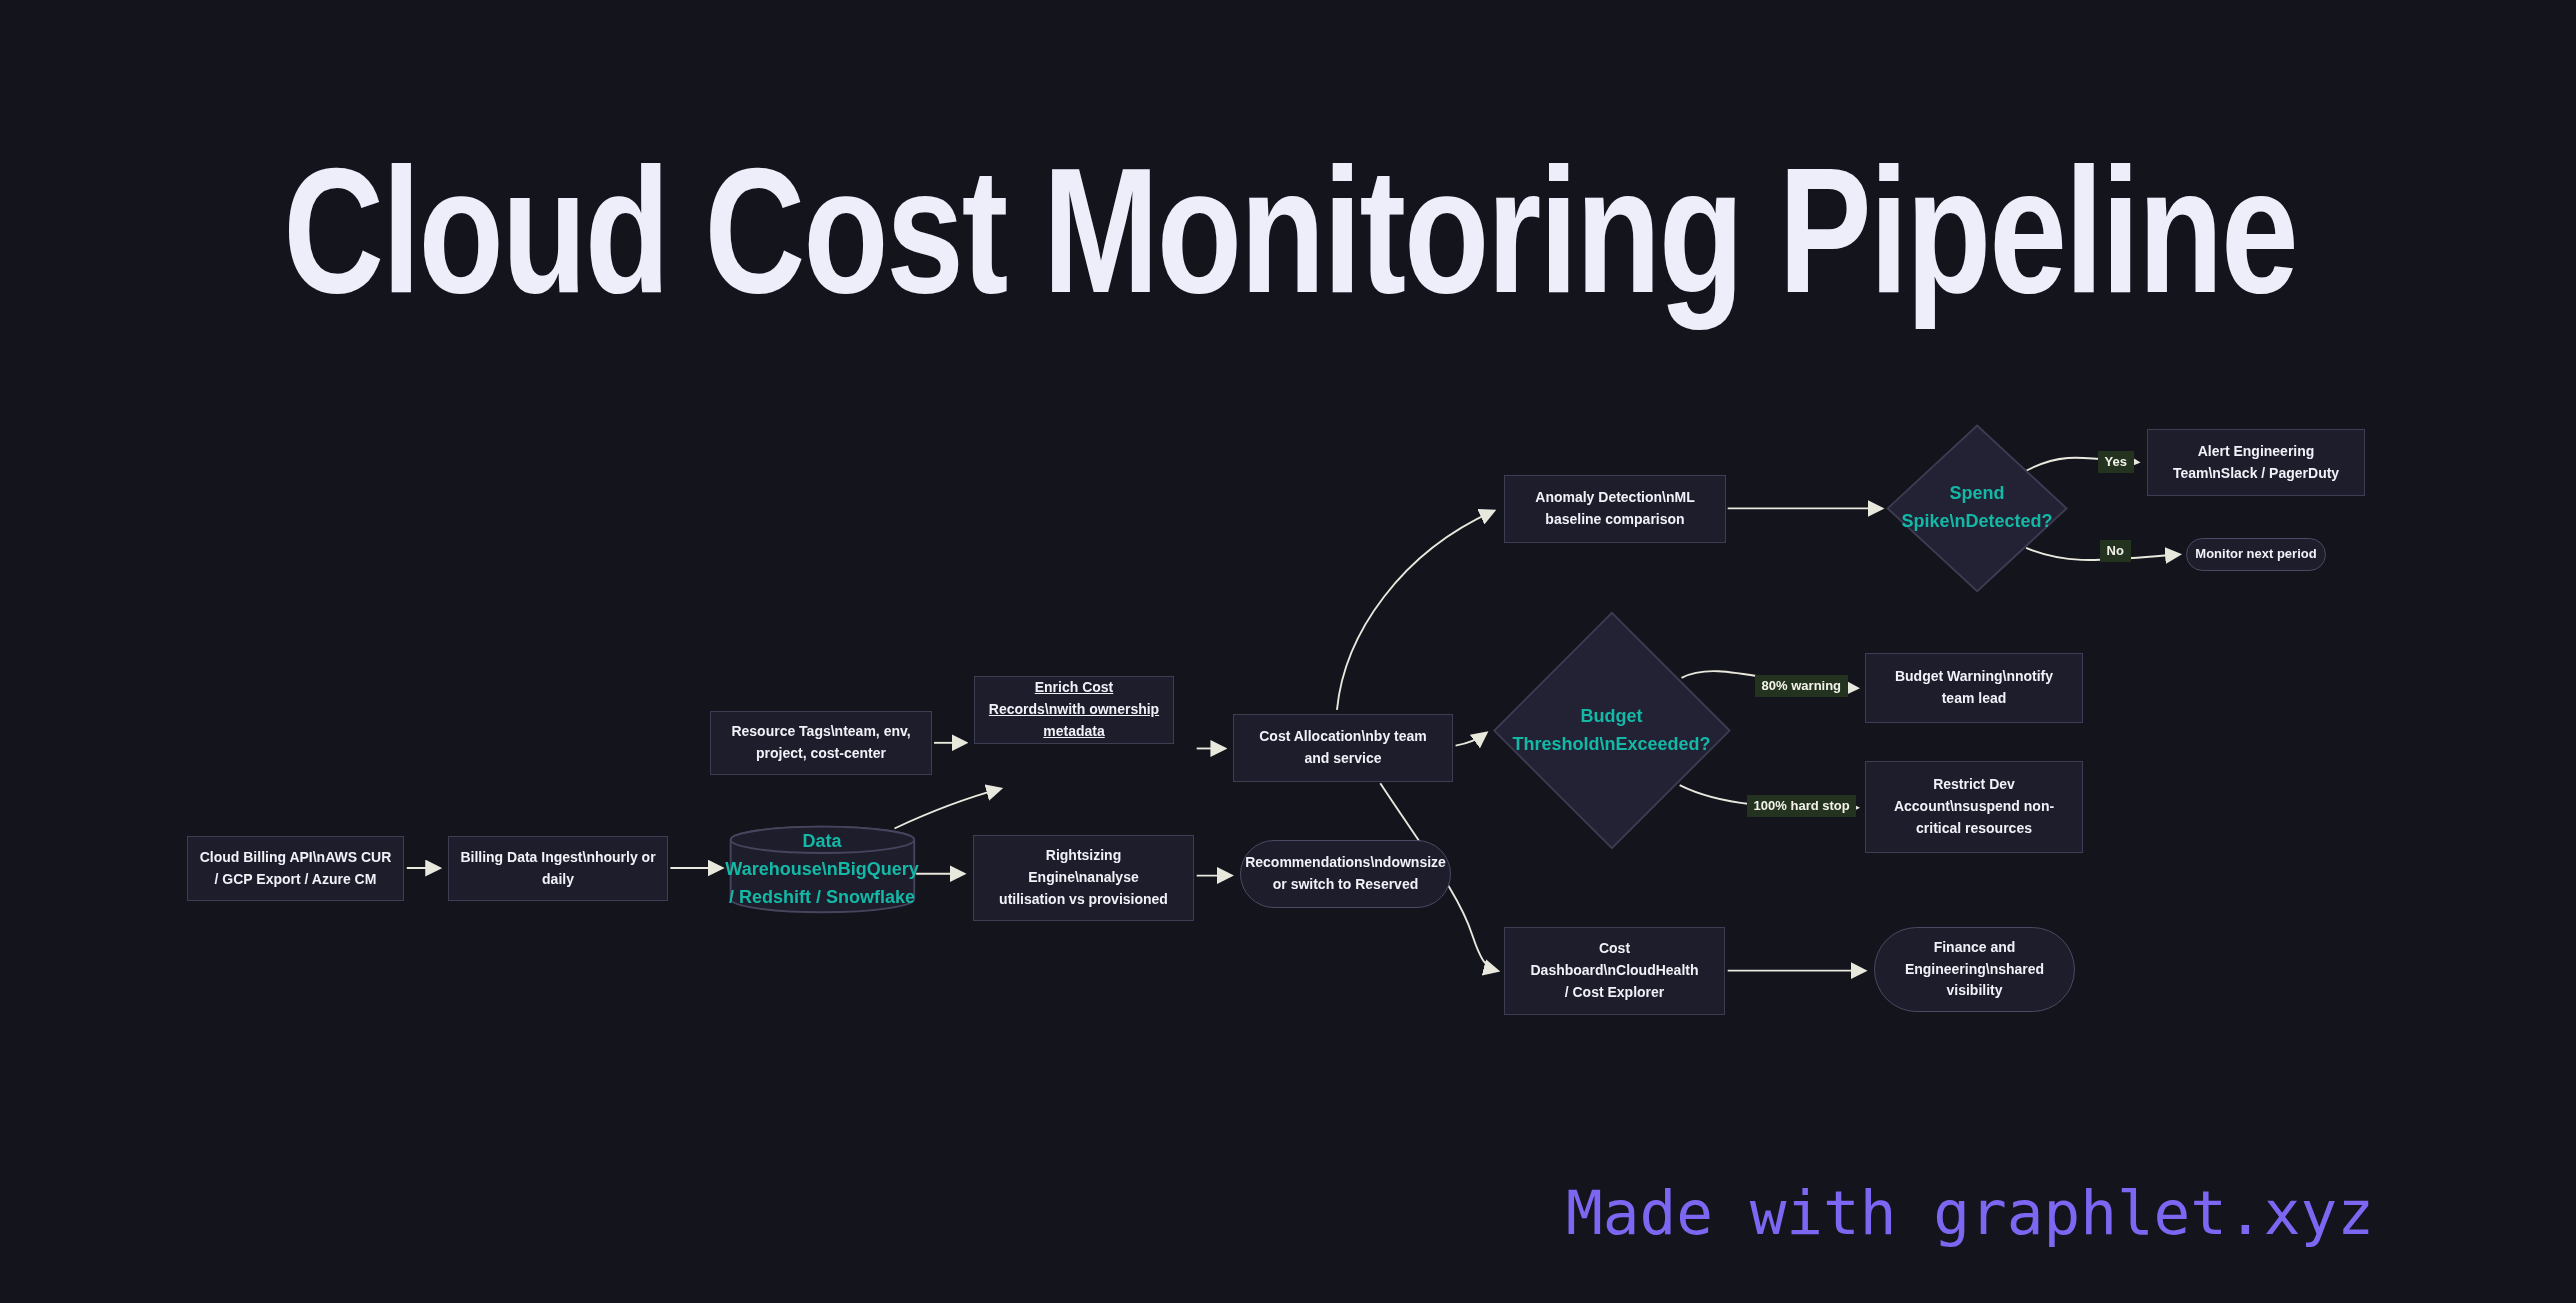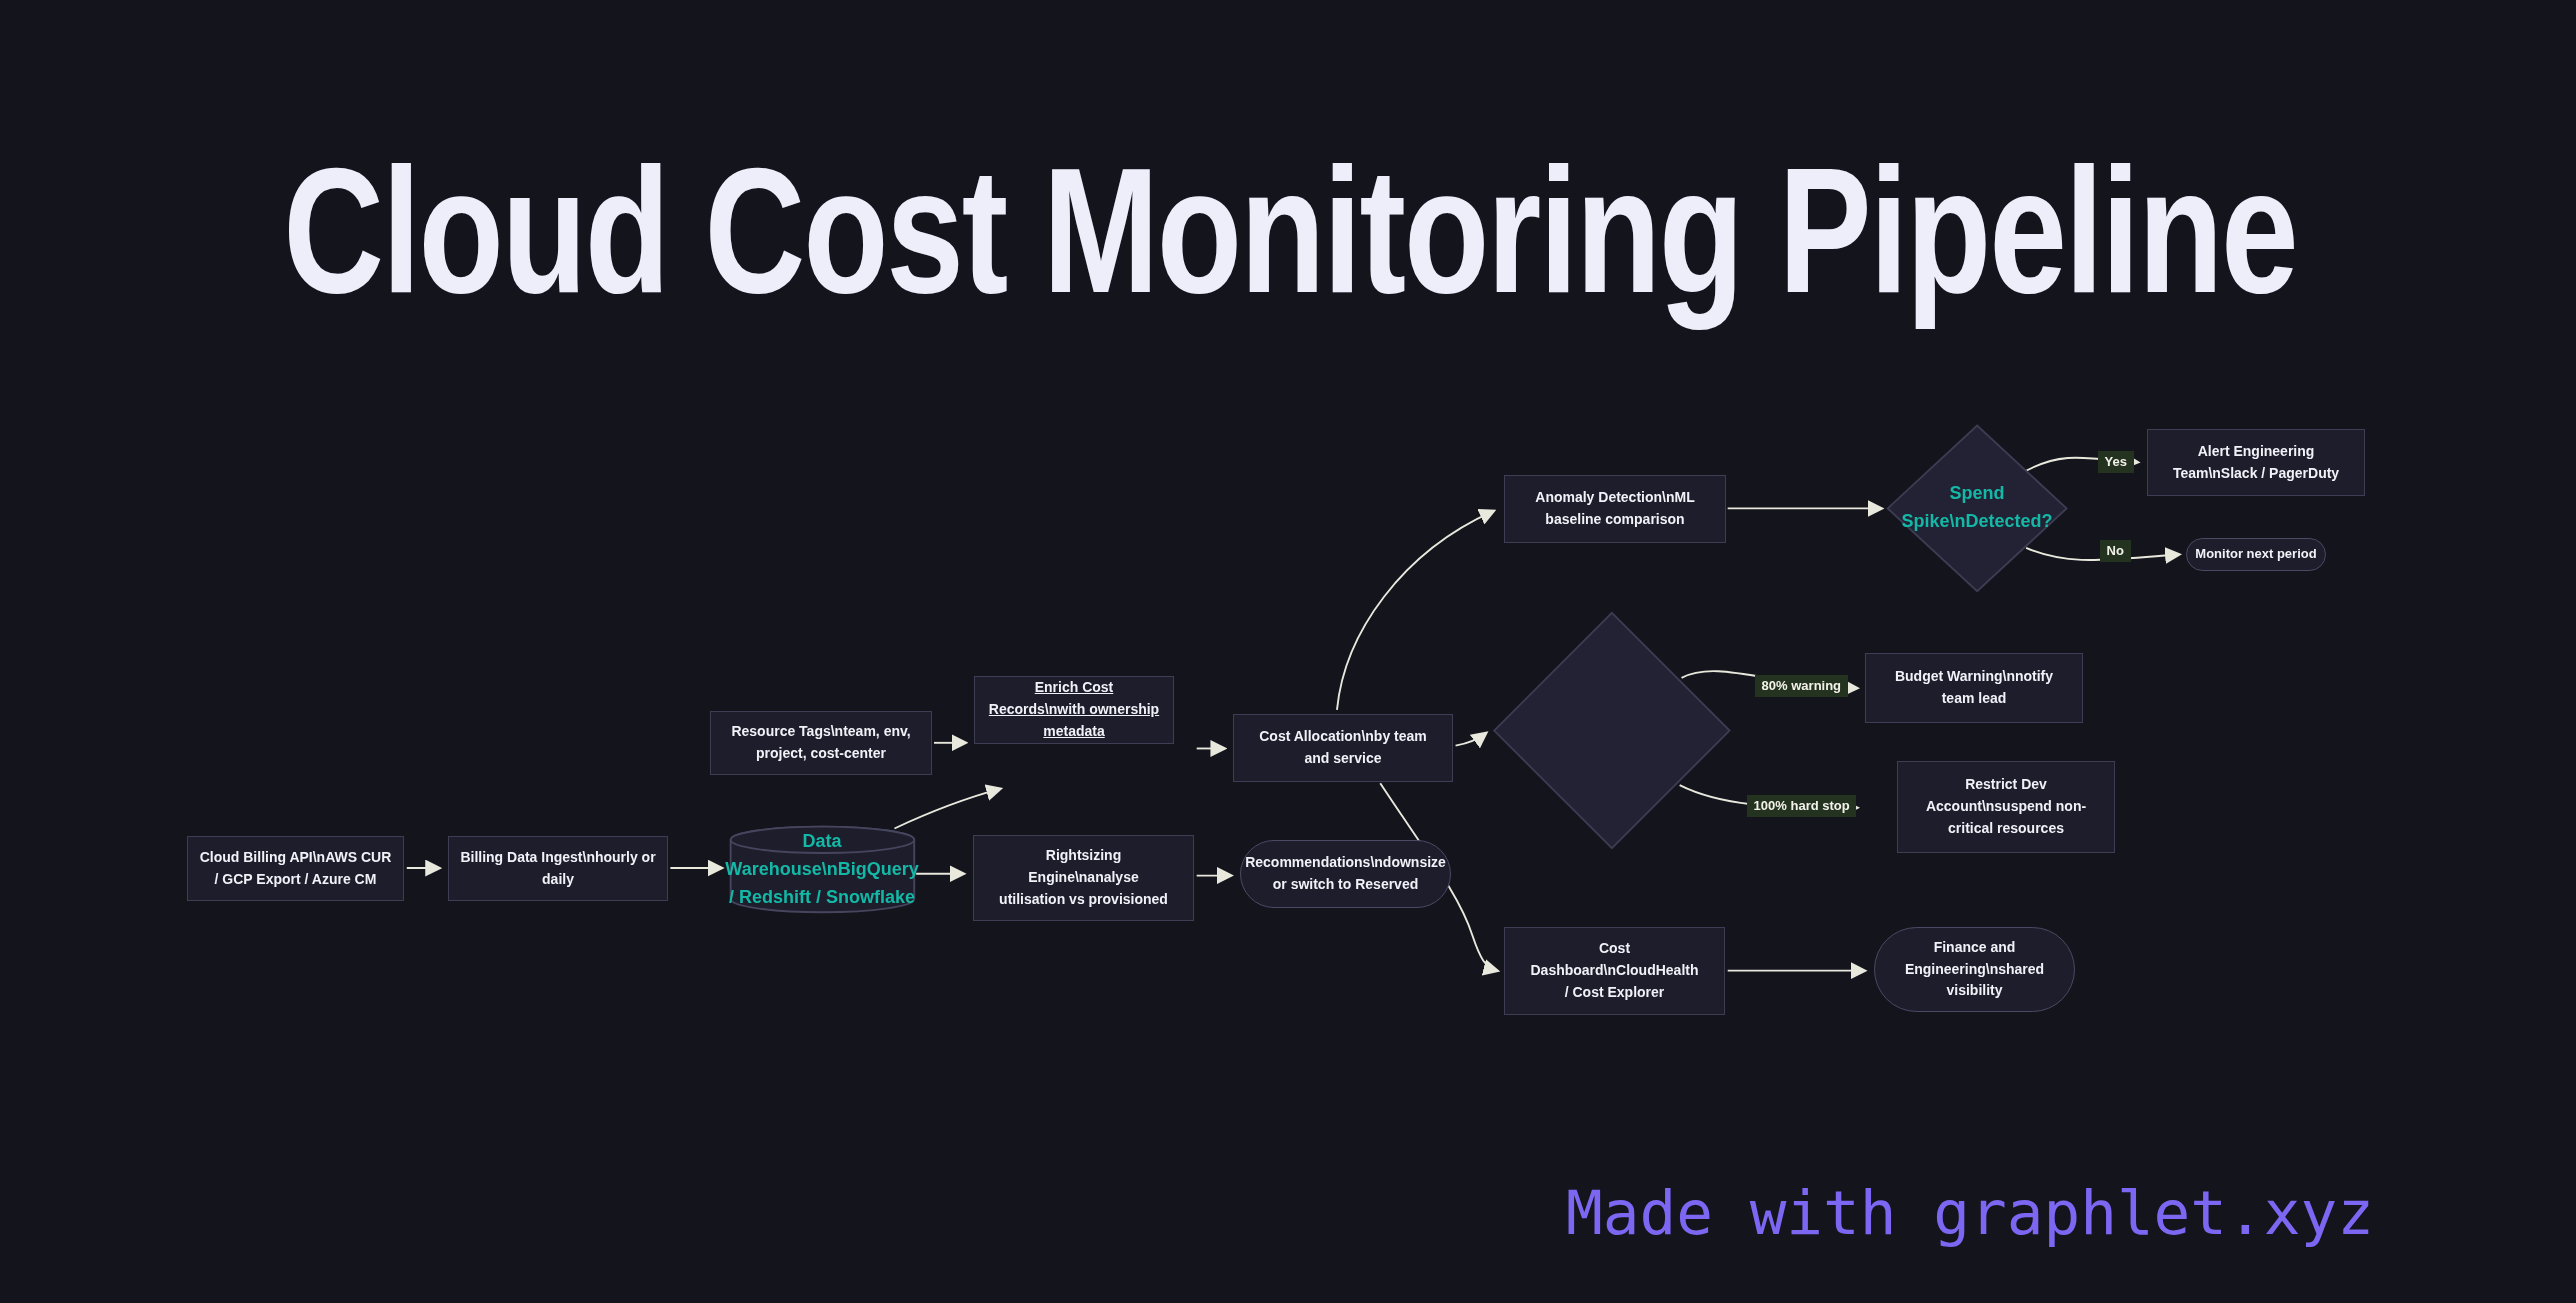--- a/index.html
+++ b/index.html
@@ -81,24 +81,25 @@
   <div class="node stadium" style="left:1240px;top:840px;width:211px;height:68px;">Recommendations\ndownsize or switch to Reserved</div>
 
   <div class="node" style="left:1504px;top:475px;width:222px;height:68px;">Anomaly Detection\nML baseline comparison</div>
 
   <div class="overlay" style="left:1883px;top:480px;width:188px;height:56px;">Spend Spike\nDetected?</div>
 
   <div class="node" style="left:2147px;top:429px;width:218px;height:67px;">Alert Engineering Team\nSlack / PagerDuty</div>
 
   <div class="node stadium sm" style="left:2186px;top:538px;width:140px;height:33px;">Monitor next period</div>
 
+  <div class="overlay" style="left:1527px;top:684px;width:169px;height:94px;">Budget Threshold\nExceeded?</div>
 
   <div class="node" style="left:1865px;top:653px;width:218px;height:70px;">Budget Warning\nnotify team lead</div>
 
-  <div class="node" style="left:1865px;top:761px;width:218px;height:92px;margin-left:32px;">Restrict Dev Account\nsuspend non-critical resources</div>
+  <div class="node" style="left:1865px;top:761px;width:218px;height:92px;">Restrict Dev Account\nsuspend non-critical resources</div>
 
   <div class="node" style="left:1504px;top:927px;width:221px;height:88px;padding:0 26px;">Cost Dashboard\nCloudHealth / Cost Explorer</div>
 
   <div class="node stadium" style="left:1874px;top:927px;width:201px;height:85px;">Finance and Engineering\nshared visibility</div>
 
   <div class="edge-label" style="left:2098px;top:451px;">Yes</div>
 
   <div class="edge-label" style="left:2100px;top:540px;">No</div>
 
   <div class="edge-label" style="left:1755px;top:675px;">80% warning</div>

